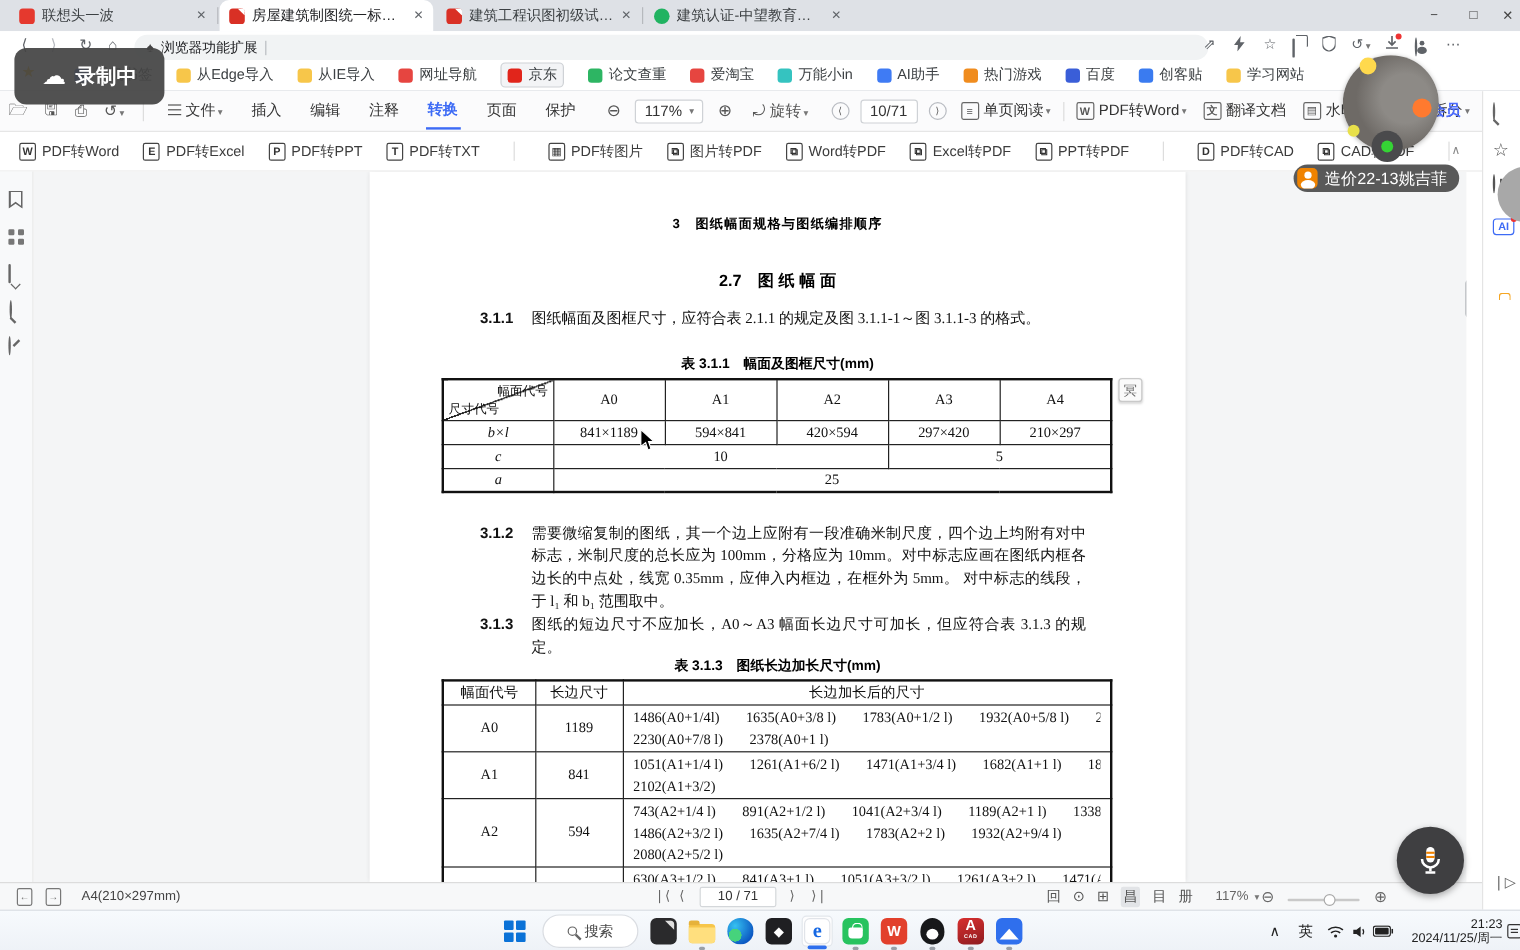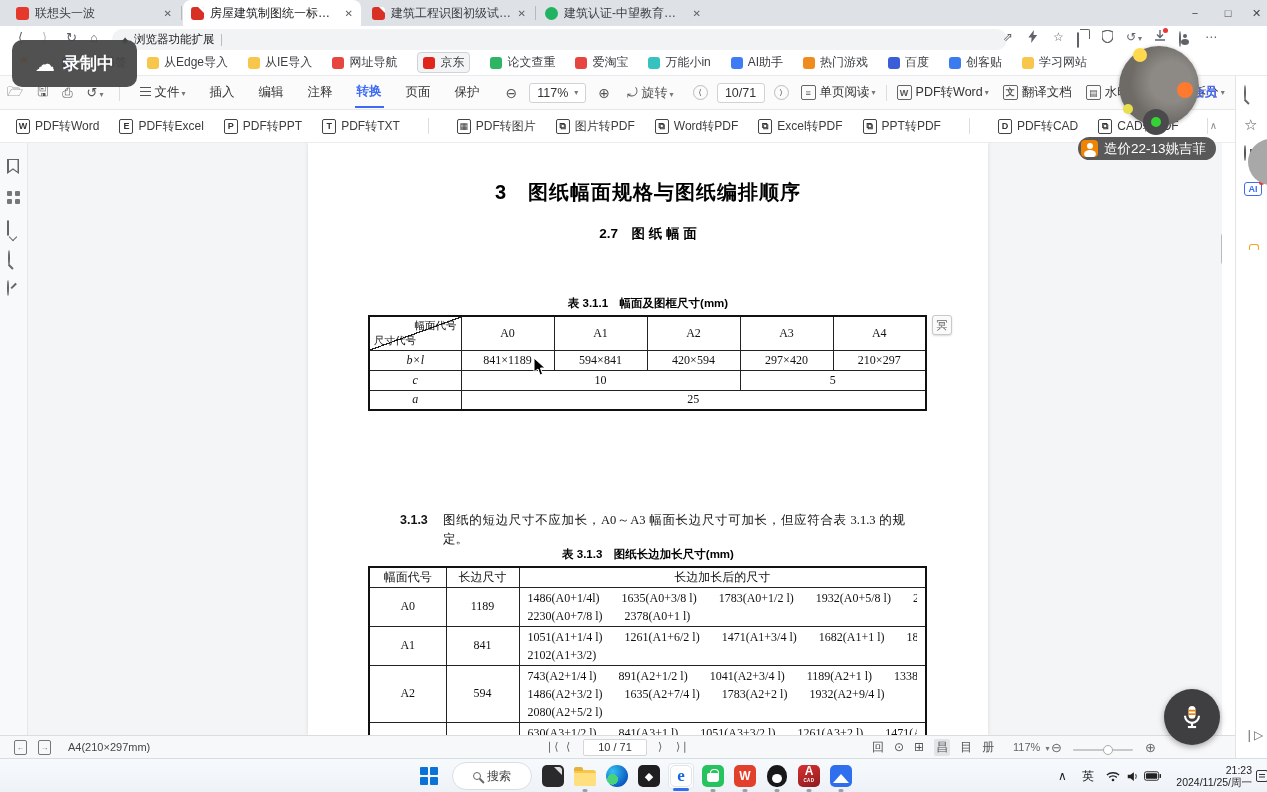--- a/index.html
+++ b/index.html
@@ -77,21 +77,21 @@
 .cm::after{content:"";position:absolute;left:2px;bottom:-4.5px;width:5px;height:5px;background:#f8f9fa;border-left:1.5px solid #666;border-bottom:1.5px solid #666;transform:rotate(-45deg)}
 .mg{width:9px;height:9px;border:1.5px solid #666;border-radius:50%;position:relative}
 .mg::after{content:"";width:6px;height:1.5px;background:#666;position:absolute;right:-5px;bottom:-2px;transform:rotate(45deg)}
 .pen{width:13px;height:13px;border:1.5px solid #666;border-radius:50%;position:relative}
 .pen::after{content:"";position:absolute;left:1.5px;top:4px;width:7px;height:1.5px;background:#666;transform:rotate(-45deg)}
 
 
 .docarea{position:absolute;left:28px;top:143px;width:1194px;height:592px;background:#f4f5f6;overflow:hidden}
 .page{position:absolute;left:280px;top:0;width:680px;height:592px;background:#fff;box-shadow:0 0 4px rgba(0,0,0,.12);overflow:hidden;
   font-family:"Liberation Serif","DejaVu Serif",serif;color:#111}
-.chapter{position:absolute;left:0;top:36px;width:680px;text-align:center;font-family:"Liberation Sans",sans-serif;font-weight:700;font-size:20px;letter-spacing:1px;color:#000}
+.chapter{position:absolute;left:0;top:36px;width:680px;text-align:center;font-family:"Liberation Sans",sans-serif;font-weight:700;font-size:11px;letter-spacing:1px;color:#000}
 .section{position:absolute;left:0;top:82px;width:680px;text-align:center;font-family:"Liberation Sans",sans-serif;font-weight:700;font-size:13.5px;color:#000}
 .para{position:absolute;display:flex;font-size:12.5px;line-height:19px;text-align:justify}
 .pnum{font-family:"Liberation Sans",sans-serif;font-weight:700;width:43px;flex:none}
 .ptext{width:462px}
 .tcap{position:absolute;left:0;width:680px;text-align:center;font-family:"Liberation Sans",sans-serif;font-weight:700;font-size:11.5px;color:#000}
 table.t31,table.t33{border-collapse:collapse;border:2px solid #111;table-layout:fixed;position:absolute;left:60px;width:559px;background:#fff}
 .t31 td,.t33 td{border:1px solid #222;text-align:center;font-size:12px;padding:0;color:#111}
 .t31 tr td{height:20px}
 .t31 tr.hd td{height:34px}
 .corner{position:relative;background:
@@ -439,20 +439,24 @@
     <span class="lricon" style="top:78px"><span class="cm"></span></span>
     <span class="lricon" style="top:108px;left:8px"><span class="mg"></span></span>
     <span class="lricon" style="top:138px"><span class="pen"></span></span>
   </div>
 
   <div class="docarea">
     <div class="page">
       <div class="chapter">3　图纸幅面规格与图纸编排顺序</div>
       <div class="section">2.7　图 纸 幅 面</div>
 
+      <div class="para" style="left:92px;top:113px">
+        <span class="pnum">3.1.1</span>
+        <span class="ptext">图纸幅面及图框尺寸，应符合表 2.1.1 的规定及图 3.1.1-1～图 3.1.1-3 的格式。</span>
+      </div>
 
       <div class="tcap" style="top:153px">表 3.1.1　幅面及图框尺寸(mm)</div>
 
       <table class="t31" style="top:172px">
         <colgroup>
             <col style="width:92px">
             <col>
             <col>
             <col>
             <col>
@@ -485,20 +489,24 @@
         </tr>
         <tr>
           <td class="ital">a</td>
           <td colspan="5">25</td>
         </tr>
       </tbody>
         </table>
 
       <span class="popup-ic">冥</span>
 
+      <div class="para" style="left:92px;top:292px">
+        <span class="pnum">3.1.2</span>
+        <span class="ptext">需要微缩复制的图纸，其一个边上应附有一段准确米制尺度，四个边上均附有对中标志，米制尺度的总长应为 100mm，分格应为 10mm。对中标志应画在图纸内框各边长的中点处，线宽 0.35mm，应伸入内框边，在框外为 5mm。 对中标志的线段，于 l₁ 和 b₁ 范围取中。</span>
+      </div>
 
       <div class="para" style="left:92px;top:368px">
         <span class="pnum">3.1.3</span>
         <span class="ptext">图纸的短边尺寸不应加长，A0～A3 幅面长边尺寸可加长，但应符合表 3.1.3 的规定。</span>
       </div>
 
       <div class="tcap" style="top:404px">表 3.1.3　图纸长边加长尺寸(mm)</div>
 
       <table class="t33" style="top:423px">
         <colgroup>

